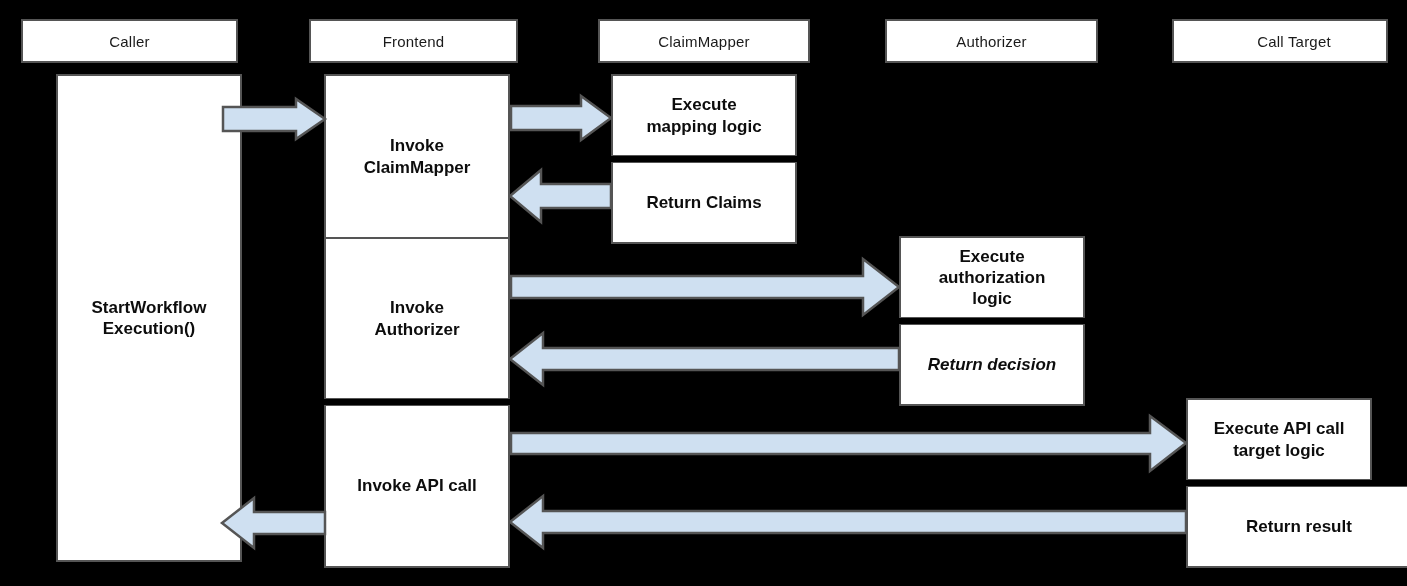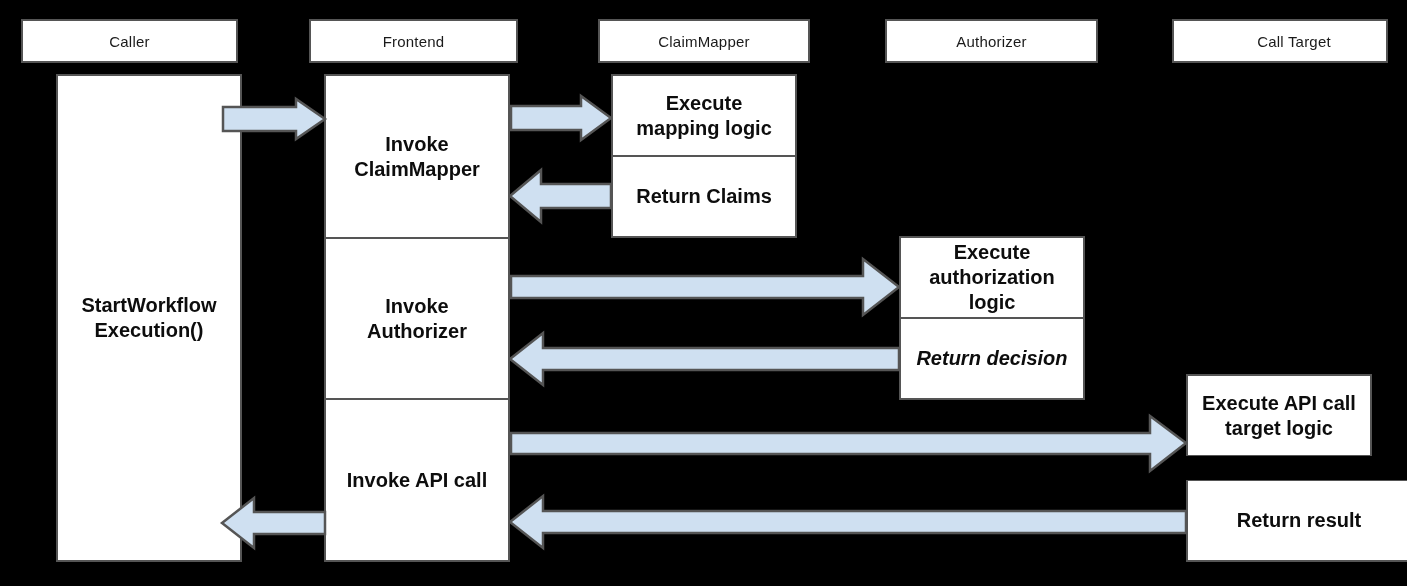--- a/index.html
+++ b/index.html
@@ -33,28 +33,28 @@
   .act {
     position: absolute;
     background: #ffffff;
     border: 2px solid #555555;
     box-sizing: border-box;
     display: flex;
     align-items: center;
     justify-content: center;
     text-align: center;
     color: #0d0d0d;
-    font-size: 20px;
+    font-size: 17px;
     font-weight: bold;
     line-height: 1.25;
     padding: 2px 6px;
   }
   .act.seg-top { border-bottom-width: 1px; }
   .act.seg-mid { border-top-width: 1px; border-bottom-width: 1px; }
-  .act.seg-bot { border-top-width: 1px; }
+  .act.seg-bot { border-top-width: 1px; margin-top: 6px; }
   .act.plain { border-width: 2px; }
 
   
   .arrow {
     position: absolute;
     pointer-events: none;
   }
   .arrow svg { display: block; overflow: visible; }
 </style>
 </head>
@@ -109,21 +109,21 @@
 
   <div class="act seg-top" style="left:899px;top:236px;width:186px;height:82px;">
     <span style="white-space:pre-line;">Execute
 authorization
 logic</span>
   </div>
   <div class="act seg-bot" style="left:899px;top:318px;width:186px;height:82px;font-style:italic;">
     <span style="white-space:pre-line;">Return decision</span>
   </div>
 
-  <div class="act seg-top" style="left:1186px;top:374px;width:186px;height:82px;justify-content:center;">
+  <div class="act seg-top" style="left:1186px;top:398px;width:186px;height:82px;justify-content:center;">
     <span style="white-space:pre-line;">Execute API call
 target logic</span>
   </div>
   <div class="act seg-bot" style="left:1186px;top:480px;width:224px;height:82px;padding-left:8px;">
     <span style="white-space:pre-line;">Return result</span>
   </div>
 
   <div class="arrow" style="left:223px;top:99px;width:103px;height:40px;">
     <svg width="103" height="40" viewBox="0 0 103 40">
       <polygon points="0,8 73,8 73,0 102,20 73,40 73,32 0,32" fill="#cfe0f1" stroke="#555555" stroke-width="2.5" stroke-linejoin="miter"></polygon>

